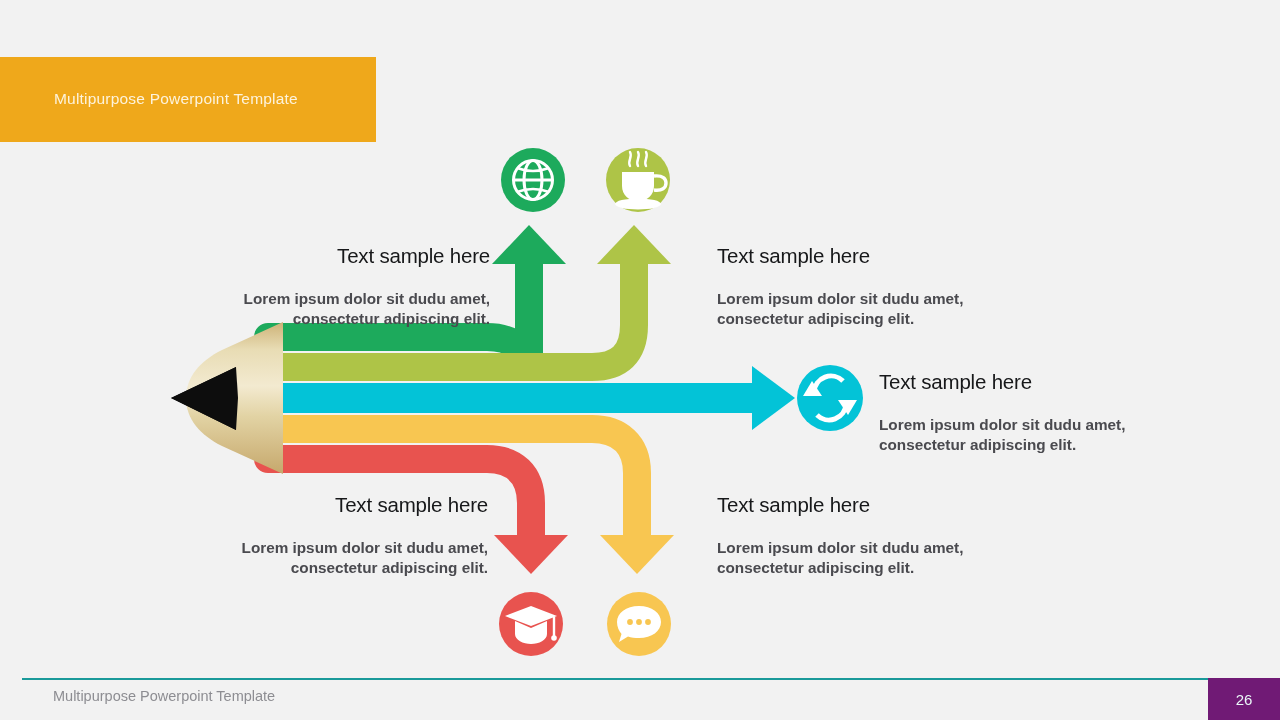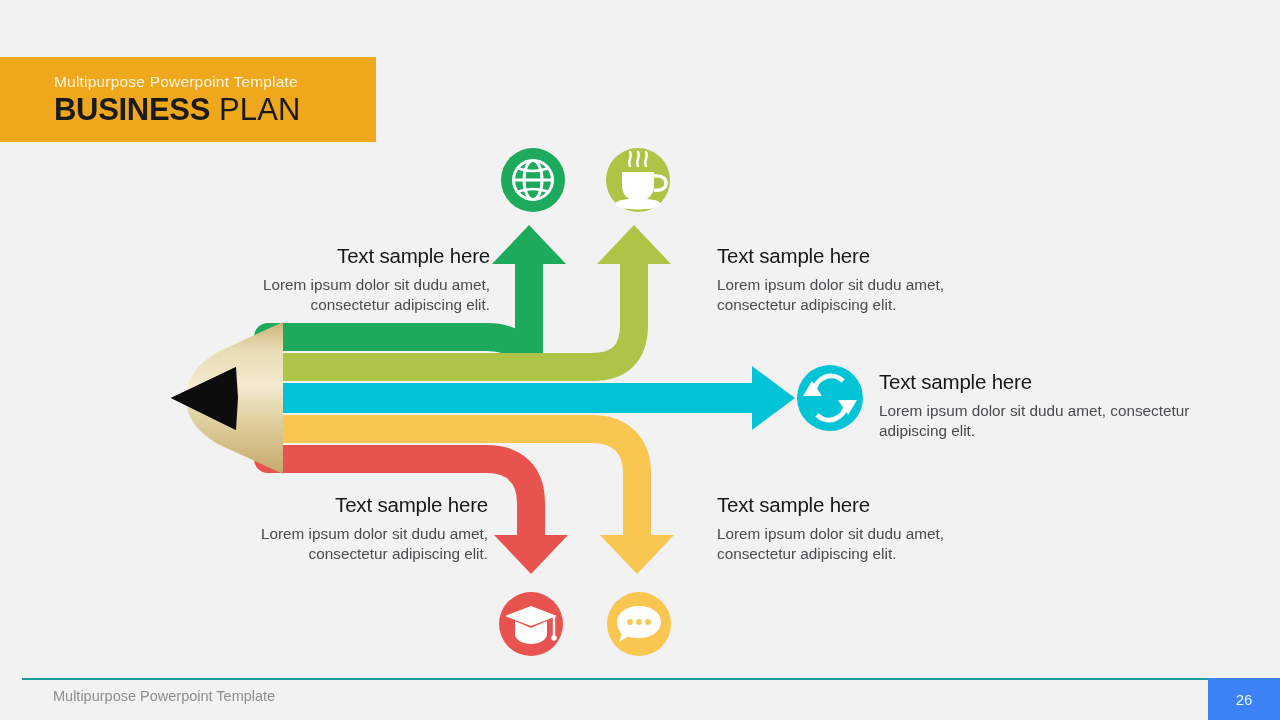--- a/index.html
+++ b/index.html
@@ -57,21 +57,22 @@
     font-weight: 400;
     color: #17181a;
     line-height: 1.25;
     letter-spacing: -0.2px;
     white-space: nowrap;
   }
   .txt .t-body {
     font-size: 15.3px;
     color: #4a4a4f;
     line-height: 1.33;
-    margin-top: 6px;
+    margin-top: 20px;
+    font-weight: bold;
   }
   .txt.right-align { text-align: right; }
   .txt.left-align  { text-align: left; }
 
   #txt-tl { left: 185px;  top: 243px; width: 305px; }
   #txt-tr { left: 717px;  top: 243px; width: 300px; }
   #txt-mid{ left: 879px;  top: 369px; width: 320px; }
   #txt-bl { left: 185px;  top: 492px; width: 303px; }
   #txt-br { left: 717px;  top: 492px; width: 300px; }
 
@@ -89,36 +90,35 @@
     position: absolute;
     left: 53px; top: 688px;
     font-size: 14.5px;
     color: #8d8d92;
     white-space: nowrap;
   }
   #page-badge {
     position: absolute;
     left: 1208px; top: 678px;
     width: 72px; height: 42px;
-    background: #3b82f6;
+    background: #701a75;
     color: #eaf7f8;
     font-size: 15px;
     display: flex;
     align-items: center;
     justify-content: center;
   }
 </style>
 </head>
 <body>
 
 <div id="slide">
 
   <div id="header-band">
     <div id="header-kicker">Multipurpose Powerpoint Template</div>
-    <div id="header-title"><span class="b">BUSINESS</span><span class="l"> PLAN</span></div>
   </div>
 
   <svg id="diagram" viewBox="0 0 1280 720">
     <defs>
       <linearGradient id="woodGrad" x1="0" y1="0" x2="0" y2="1">
         <stop offset="0%" stop-color="#cdb277"></stop>
         <stop offset="18%" stop-color="#e8dcb4"></stop>
         <stop offset="42%" stop-color="#f3ead0"></stop>
         <stop offset="62%" stop-color="#e2d3a4"></stop>
         <stop offset="100%" stop-color="#c6a86c"></stop>

